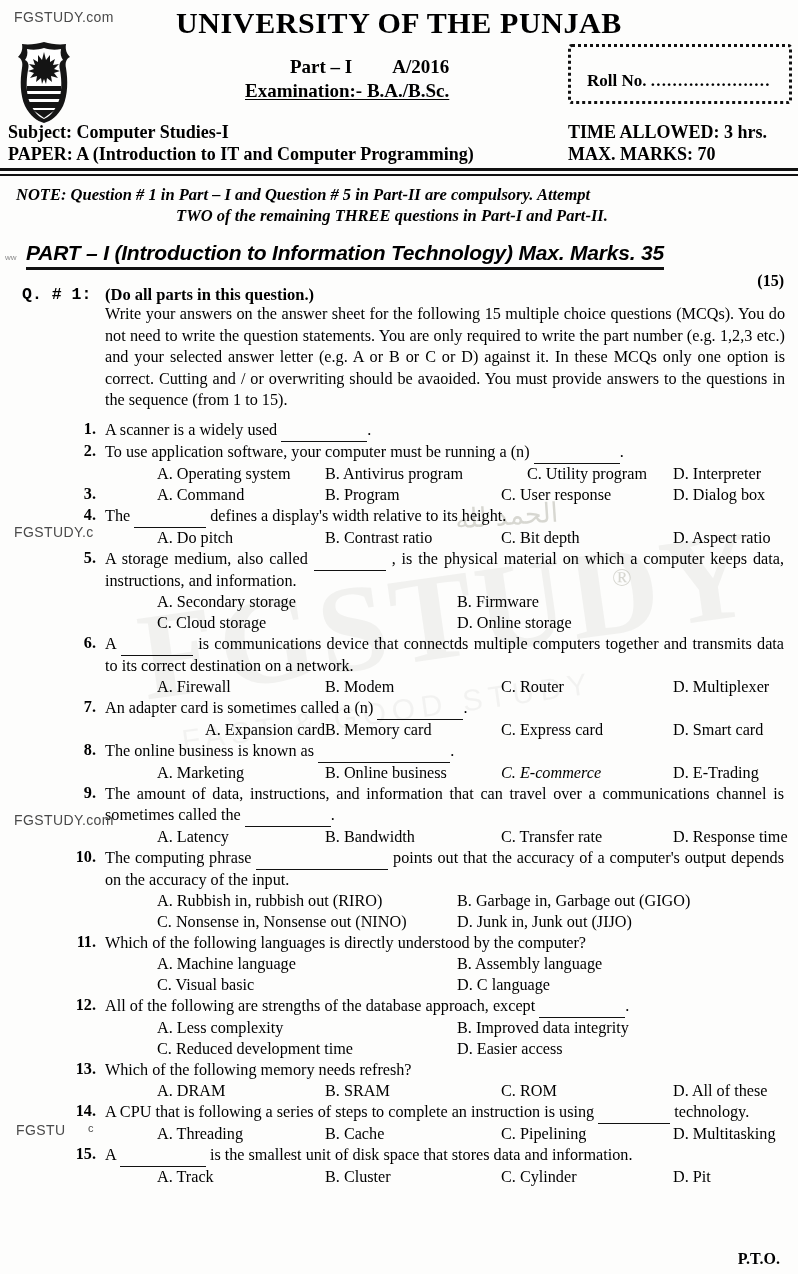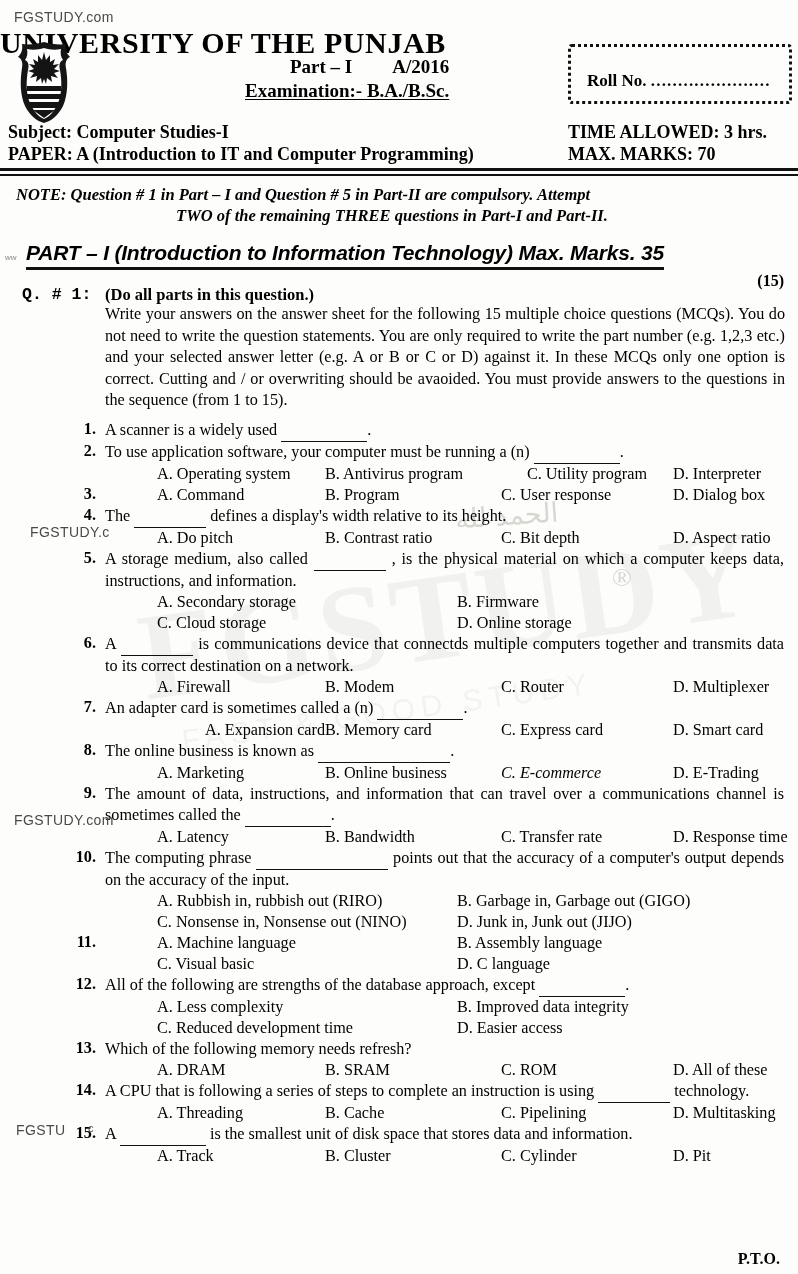--- a/index.html
+++ b/index.html
@@ -89,25 +89,25 @@
     white-space: nowrap;
   }
 
   
   .content { position: relative; z-index: 2; }
 
   .univ-title {
     position: absolute;
     left: 0; right: 0;
     top: 6px;
+    text-align: center;
     font-family: "Liberation Serif", serif;
     font-weight: bold;
     font-size: 30px;
     letter-spacing: .6px;
-    margin-top: 20px;
   }
 
   .crest {
     position: absolute;
     left: 13px;
     top: 40px;
     width: 62px;
     height: 84px;
   }
 
@@ -325,21 +325,21 @@
   <div class="wm-big">
     <div class="wm-main">FGSTUDY</div>
     <div class="wm-sub">FAST &amp; GOOD STUDY</div>
   </div>
   <div class="wm-reg">®</div>
   <div class="wm-urdu">الحمد لله</div>
 
   <div class="content">
 
     <div class="wm-small" style="left:14px; top:9px;">FGSTUDY.com</div>
-    <div class="wm-small" style="left:30px; top:524px;">FGSTUDY.c</div>
+    <div class="wm-small" style="left:14px; top:524px;">FGSTUDY.c</div>
     <div class="wm-small" style="left:14px; top:812px;">FGSTUDY.com</div>
     <div class="wm-small" style="left:16px; top:1122px;">FGSTU</div>
     <div class="wm-small" style="left:88px; top:1122px; font-size:11px;">c</div>
     <div class="wm-tiny" style="left:5px; top:253px;">ww</div>
 
     <div class="univ-title">UNIVERSITY OF THE PUNJAB</div>
 
     <svg class="crest" viewBox="0 0 62 84">
       <path d="M31 2 C24 4 16 5 9 4 C10 10 8 14 5 17 C9 19 10 23 9 28
                C7 40 7 55 12 66 C17 76 24 81 31 83 C38 81 45 76 50 66
@@ -437,20 +437,21 @@
           <div class="opts"><span class="o" style="min-width: 168px;">A.  Latency</span><span class="o" style="min-width: 176px;">B. Bandwidth</span><span class="o" style="min-width: 172px;">C. Transfer rate</span><span class="o">D. Response time</span></div>
         </div>
         <div class="q">
           <div class="num">10.</div>
           <div class="stem"><span>The computing phrase</span> <span class="blank b-lg">&nbsp;</span><span> points out that the accuracy of a computer's output depends on the accuracy of the input.</span></div>
           <div class="opts two-col"><span class="o col2">A.  Rubbish in, rubbish out (RIRO)</span><span class="o col2">B. Garbage in, Garbage out (GIGO)</span></div>
           <div class="opts two-col"><span class="o col2">C. Nonsense in, Nonsense out (NINO)</span><span class="o col2">D. Junk in, Junk out (JIJO)</span></div>
         </div>
         <div class="q">
           <div class="num">11.</div>
+          <div class="stem"><span>Which of the following languages is directly understood by the computer?</span></div>
           <div class="opts two-col"><span class="o col2">A.  Machine language</span><span class="o col2">B. Assembly language</span></div>
           <div class="opts two-col"><span class="o col2">C. Visual basic</span><span class="o col2">D. C language</span></div>
         </div>
         <div class="q">
           <div class="num">12.</div>
           <div class="stem"><span>All of the following are strengths of the database approach, except</span> <span class="blank b-md">&nbsp;</span><span>.</span></div>
           <div class="opts two-col"><span class="o col2">A.  Less complexity</span><span class="o col2">B. Improved data integrity</span></div>
           <div class="opts two-col"><span class="o col2">C. Reduced development time</span><span class="o col2">D. Easier access</span></div>
         </div>
         <div class="q">

